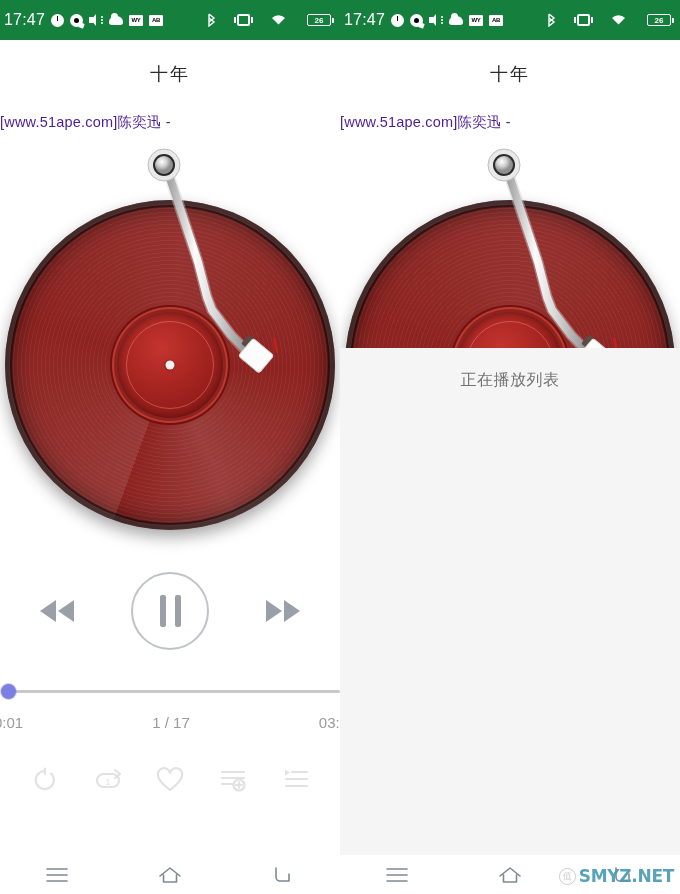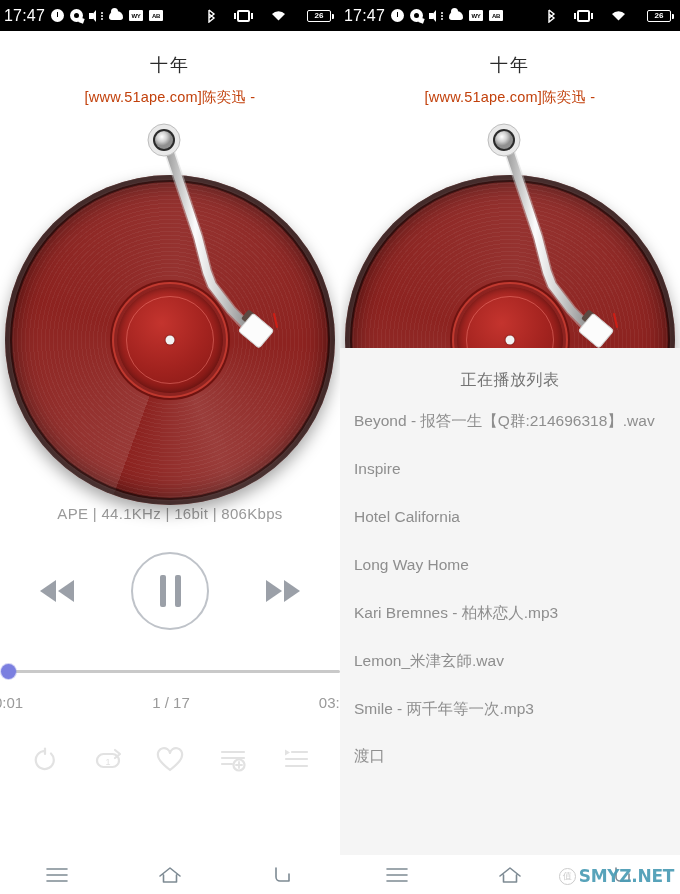--- a/index.html
+++ b/index.html
@@ -8,21 +8,21 @@
     font-family:"Liberation Sans","DejaVu Sans",sans-serif;
     background:#ffffff;
     overflow:hidden;
     position:relative;
   }
   .screens { display:flex; width:680px; height:894px; }
   .screen { width:340px; height:894px; position:relative; background:#ffffff; overflow:hidden; }
 
   
   .statusbar {
-    height:31px; background:#000000; color:#fff;
+    height:40px; background:#15803d; color:#fff;
     display:flex; align-items:center; justify-content:space-between;
     padding:0 5px 0 4px; position:relative; z-index:40;
   }
   .sb-left { display:flex; align-items:center; gap:6px; }
   .sb-right { display:flex; align-items:center; gap:21px; padding-right:4px; }
   .sb-time { font-size:16px; font-weight:500; letter-spacing:.2px; line-height:1; }
   .sb-ico { display:inline-flex; align-items:center; justify-content:center; }
   .ico-clock { width:13px;height:13px;border-radius:50%;background:#fff; position:relative; }
   .ico-clock:after{content:"";position:absolute;left:6px;top:2.5px;width:1.2px;height:5px;background:#000;}
   .ico-q { width:13px;height:13px;border-radius:50%;background:#fff;position:relative;}
@@ -43,21 +43,21 @@
   .ico-vib{width:13px;height:12px;border:2px solid #fff;border-radius:2px;position:relative;}
   .ico-vib:before,.ico-vib:after{content:"";position:absolute;top:1px;width:2px;height:6px;background:#fff;}
   .ico-vib:before{left:-5px}.ico-vib:after{right:-5px}
   .ico-wifi{width:15px;height:12px;position:relative;}
   .ico-batt{width:24px;height:12px;border:1.6px solid #fff;border-radius:2px;position:relative;
     color:#fff;font-size:8px;display:flex;align-items:center;justify-content:center;font-weight:600;}
   .ico-batt:after{content:"";position:absolute;right:-3.5px;top:3px;width:2px;height:5px;background:#fff;border-radius:0 1px 1px 0;}
 
   
   .song-title { text-align:center; font-size:18px; color:#2a2a2a; margin-top:22px; letter-spacing:2px; }
-  .song-sub { text-align:center; font-size:14.5px; color:#c2410c; margin-top:11px; letter-spacing:.2px; }
+  .song-sub { text-align:left; font-size:14.5px; color:#4c1d95; margin-top:27px; letter-spacing:.2px; }
 
   .art-wrap { position:relative; height:400px; margin-top:10px; }
   .vinyl { position:absolute; left:50%; top:58px; transform:translateX(-50%); width:330px; height:330px; }
   .disc {
     position:absolute; left:0; top:0; width:330px; height:330px; border-radius:50%;
     background:
       radial-gradient(circle at 50% 50%, #8d2320 0 0),
       repeating-radial-gradient(circle at 50% 50%, rgba(255,255,255,.035) 0 1px, rgba(0,0,0,0) 1px 3px),
       radial-gradient(circle at 38% 30%, #2e2e2e 0%, #141414 32%, #0a0a0a 62%, #050505 100%);
     box-shadow:0 7px 16px rgba(0,0,0,.35), inset 0 0 28px rgba(0,0,0,.9);
@@ -208,21 +208,20 @@
         <path d="M166 24 L198 120 L207 155 L212 168 L231 193 L249 211" fill="none" stroke="url(#armg)" stroke-width="8" stroke-linecap="round" stroke-linejoin="round"></path>
         <circle cx="164" cy="23" r="16" fill="#e9e9e9" stroke="#bdbdbd" stroke-width="1"></circle>
         <circle cx="164" cy="23" r="11" fill="#2a2a2a"></circle>
         <circle cx="164" cy="23" r="9" fill="url(#pivg)"></circle>
         <rect x="243" y="196" width="16" height="12" rx="2" fill="#5c4a42" transform="rotate(40 251 202)"></rect>
         <rect x="243" y="202" width="27" height="23" rx="3" fill="#fcfcfc" stroke="#d6d6d6" stroke-width="1" transform="rotate(40 256 213)"></rect>
         <path d="M274 197 L277 210" stroke="#d11d14" stroke-width="2" stroke-linecap="round"></path>
       </svg>
     </div>
 
-    <div class="meta">APE  |  44.1KHz  |  16bit  |  806Kbps</div>
 
     <div class="controls">
       <div class="ctl">
         <svg width="44" height="28" viewBox="0 0 44 28">
           <path d="M21 3 L21 25 L5 14 Z" fill="#9ba0a8"></path>
           <path d="M39 3 L39 25 L23 14 Z" fill="#9ba0a8"></path>
         </svg>
       </div>
       <div class="ctl ctl-big">
         <span class="pause-bars">
@@ -363,30 +362,20 @@
         <circle cx="164" cy="23" r="11" fill="#2a2a2a"></circle>
         <circle cx="164" cy="23" r="9" fill="url(#pivg)"></circle>
         <rect x="243" y="196" width="16" height="12" rx="2" fill="#5c4a42" transform="rotate(40 251 202)"></rect>
         <rect x="243" y="202" width="27" height="23" rx="3" fill="#fcfcfc" stroke="#d6d6d6" stroke-width="1" transform="rotate(40 256 213)"></rect>
         <path d="M274 197 L277 210" stroke="#d11d14" stroke-width="2" stroke-linecap="round"></path>
       </svg>
     </div>
 
     <div class="playlist">
       <div class="pl-title">正在播放列表</div>
-      <div class="pl-list">
-        <div class="pl-item">Beyond - 报答一生【Q群:214696318】.wav</div>
-        <div class="pl-item">Inspire</div>
-        <div class="pl-item">Hotel California</div>
-        <div class="pl-item">Long Way Home</div>
-        <div class="pl-item">Kari Bremnes - 柏林恋人.mp3</div>
-        <div class="pl-item">Lemon_米津玄師.wav</div>
-        <div class="pl-item">Smile - 两千年等一次.mp3</div>
-        <div class="pl-item">渡口</div>
-      </div>
     </div>
 
     <div class="navbar">
       <div class="nav-btn">
         <svg width="22" height="16" viewBox="0 0 22 16">
             <path d="M1 2 H21 M1 8 H21 M1 14 H21" stroke="#7d8a93" stroke-width="1.6" stroke-linecap="round"></path>
           </svg>
       </div>
       <div class="nav-btn">
         <svg width="24" height="18" viewBox="0 0 24 18">

